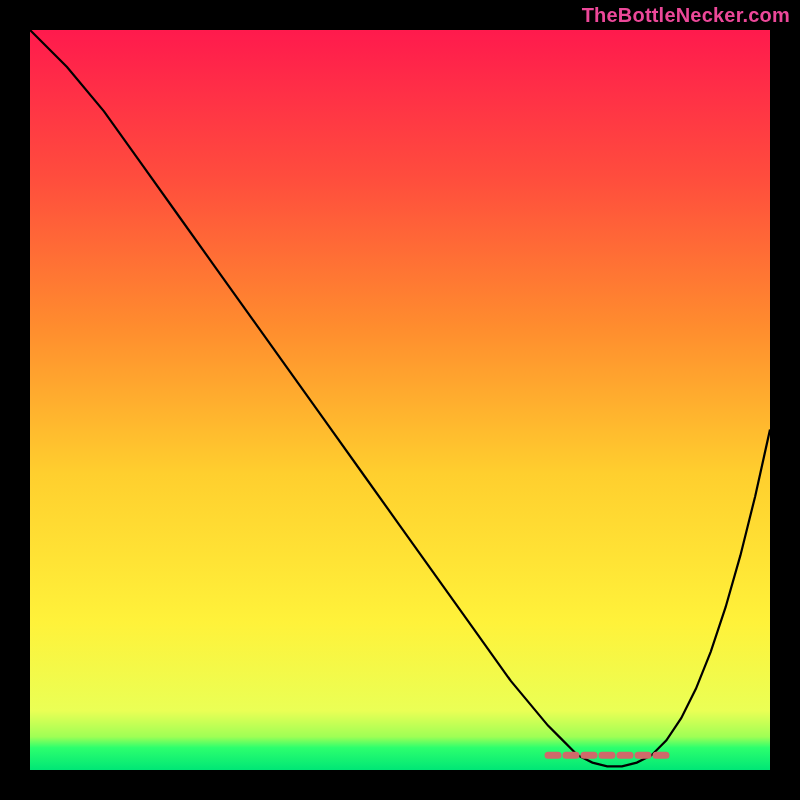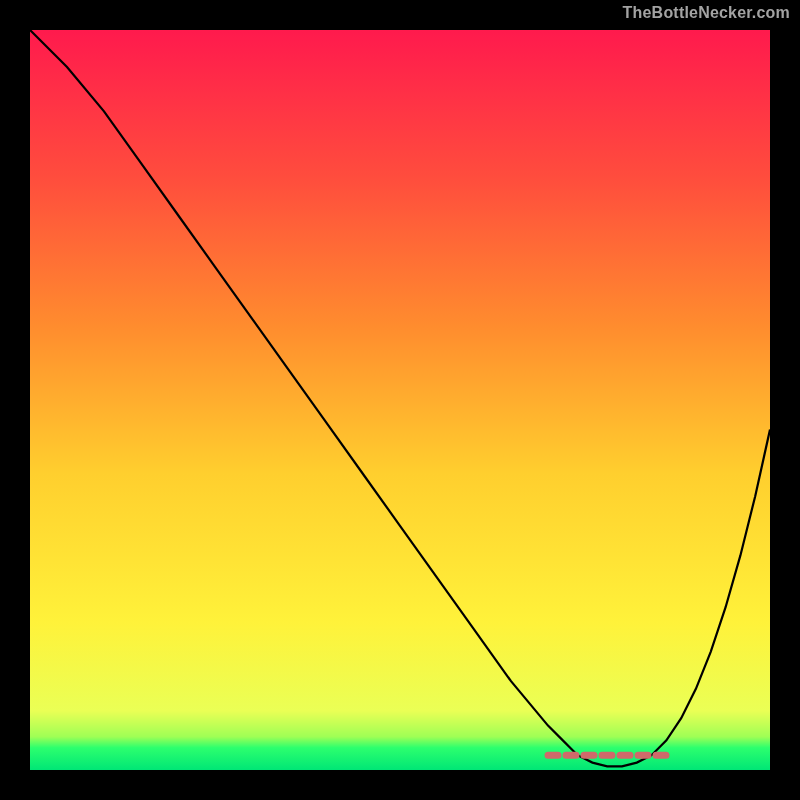--- a/index.html
+++ b/index.html
@@ -14,22 +14,22 @@
   .frame {
     position: absolute;
     left: 0; top: 0;
     width: 800px; height: 800px;
     background: #000;
   }
   .watermark {
     position: absolute;
     top: 4px;
     right: 10px;
-    color: #a3a3a3;
-    font-size: 16px;
+    color: #ec4899;
+    font-size: 20px;
     font-weight: 600;
     letter-spacing: 0.2px;
     user-select: none;
   }
   .plot {
     position: absolute;
     left: 30px;
     top: 30px;
     width: 740px;
     height: 740px;

